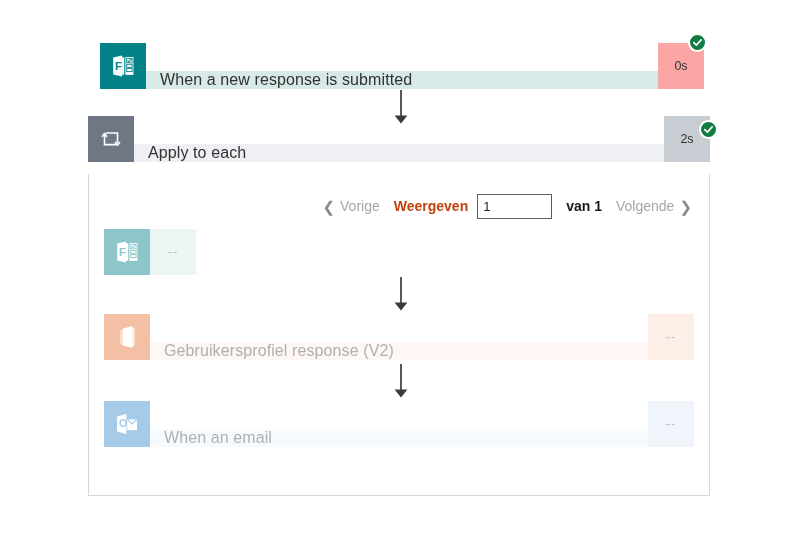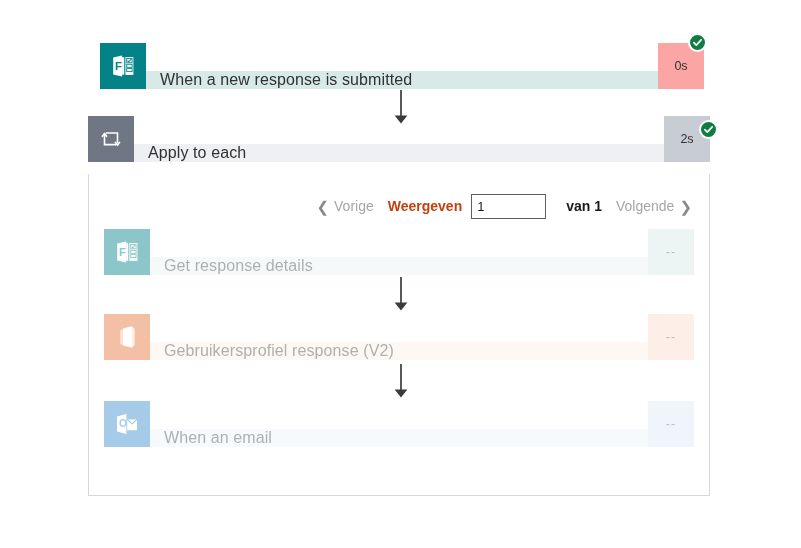--- a/index.html
+++ b/index.html
@@ -120,21 +120,21 @@
     width: 75px;
     height: 25px;
     border: 1px solid #605e5c;
     background: #ffffff;
     font-family: "Liberation Sans", "DejaVu Sans", sans-serif;
     font-size: 13px;
     padding: 0 5px;
     color: #1a1a1a;
     outline: none;
   }
-  .pager-of { color: #1a1a1a; font-weight: bold; margin: 0 14px 0 20px; }
+  .pager-of { color: #1a1a1a; font-weight: bold; margin: 0 14px 0 14px; }
 
   
   .card-inner { left: 104px; width: 590px; opacity: 0.45; }
   .card-inner .card-body { color: #4f4f4f; }
   .card-inner .card-dur  { color: #6b6b6b; letter-spacing: 1px; }
 
   .inner-forms  { top: 229px; }
   .inner-forms .card-icon { background: #038387; }
   .inner-forms .card-body { background: #eaf3f2; }
   .inner-forms .card-dur  { background: #d8eae7; }
@@ -223,21 +223,20 @@
         <path d="M3.2 4.6 L12.1 2.6 V23.4 L3.2 21.4 Z" fill="#ffffff"></path>
         <rect x="12.1" y="4.3" width="2.1" height="17.4" fill="#ffffff"></rect>
         <text x="5.1" y="16.6" font-family="Liberation Sans, sans-serif" font-size="11.5" font-weight="bold" fill="#038387">F</text>
         <rect x="15.4" y="4.1" width="8.0" height="17.8" fill="#ffffff"></rect>
         <rect x="16.7" y="5.5" width="5.4" height="4.3" fill="none" stroke="#038387" stroke-width="0.9"></rect>
         <path d="M17.6 7.7 L18.7 8.8 L21.3 6.0" fill="none" stroke="#038387" stroke-width="1.1"></path>
         <rect x="16.7" y="11.3" width="5.4" height="3.0" fill="none" stroke="#038387" stroke-width="0.9"></rect>
         <rect x="16.7" y="15.6" width="5.4" height="3.0" fill="none" stroke="#038387" stroke-width="0.9"></rect>
       </svg>
     </div>
-    <div class="card-body">Get response details</div>
     <div class="card-dur">--</div>
   </div>
 
   <div class="arrow" style="left:393px; top:277px;">
     <svg width="16" height="36" viewBox="0 0 16 36" aria-hidden="true">
       <line x1="8" y1="0" x2="8" y2="29" stroke="#3b3b3b" stroke-width="1.7"></line>
       <path d="M1.6 25.5 L8 33.5 L14.4 25.5 Z" fill="#3b3b3b"></path>
     </svg>
   </div>
 

